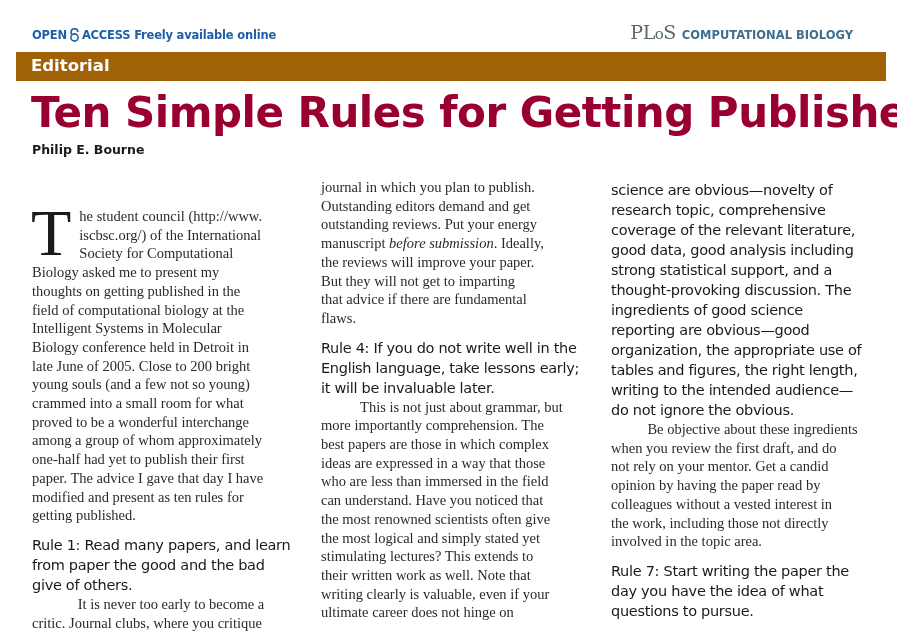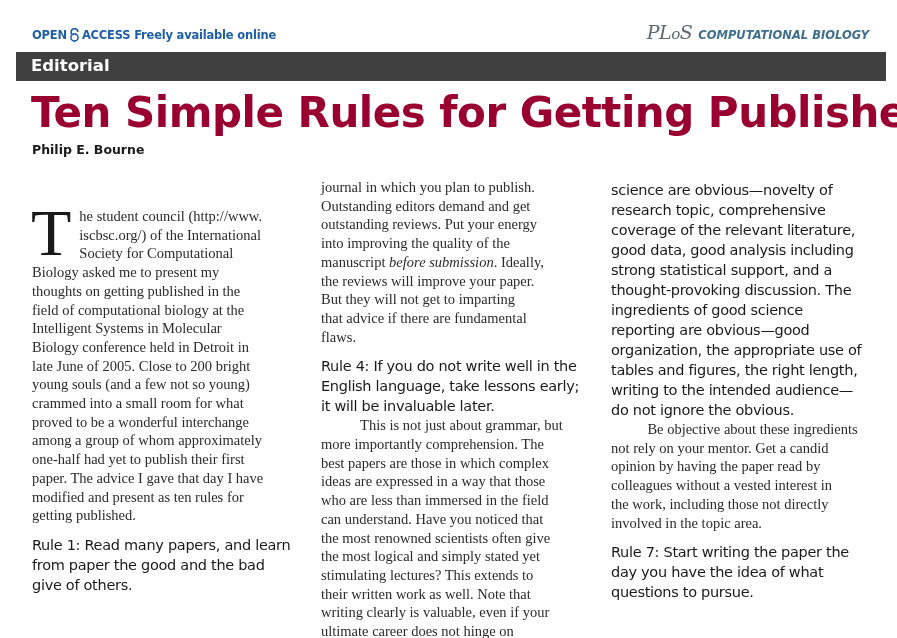--- a/index.html
+++ b/index.html
@@ -1,25 +1,25 @@
 <!DOCTYPE html>
 <html><head>
 <meta charset="utf-8">
 <style>
   html, body { margin: 0; padding: 0; background: #ffffff; }
   body { width: 897px; height: 638px; overflow: hidden; position: relative; }
   .top-header { position: absolute; left: 0; top: 0; width: 897px; height: 50px; }
   .oa { position: absolute; left: 32px; top: 28px; font-family: "DejaVu Sans", sans-serif; font-weight: bold; font-size: 11.5px; color: #1f5fa8; letter-spacing: -0.2px; white-space: nowrap; }
   .oa .lock { display: inline-block; width: 11px; height: 14px; vertical-align: -3px; margin: 0 2px; }
   .oa .free { }
-  .journal { position: absolute; right: 28px; top: 21px; white-space: nowrap; font-style: italic; }
+  .journal { position: absolute; right: 44px; top: 21px; white-space: nowrap; }
   .journal .plos { font-family: "DejaVu Serif", serif; font-size: 19px; color: #5a6a6a; letter-spacing: -0.5px; }
   .journal .plos .o { font-size: 15px; }
   .journal .cb { font-family: "DejaVu Sans", sans-serif; font-weight: bold; font-size: 11.5px; color: #3f6f8c; letter-spacing: 0px; margin-left: 2px; }
-  .banner { position: absolute; left: 16px; top: 52px; width: 870px; height: 29px; background: #404040; }
+  .banner { position: absolute; left: 16px; top: 52px; width: 870px; height: 29px; background: #a16207; }
   .banner span { position: absolute; left: 15px; top: 4px; font-family: "DejaVu Sans", sans-serif; font-weight: bold; font-size: 16.5px; color: #ffffff; }
   .title { position: absolute; left: 31px; top: 88px; font-family: "DejaVu Sans", sans-serif; font-weight: bold; font-size: 42px; color: #990030; letter-spacing: -0.5px; white-space: nowrap; }
   .author { position: absolute; left: 32px; top: 142px; font-family: "DejaVu Sans", sans-serif; font-weight: bold; font-size: 12.5px; color: #1a1a1a; }
   .col { position: absolute; font-family: "DejaVu Serif", "Liberation Serif", serif; font-size: 13px; color: #2a2a2a; line-height: 18.7px; }
   .col1 { left: 32px; top: 207px; width: 265px; }
   .col2 { left: 321px; top: 178px; width: 268px; }
   .col3 { left: 611px; top: 180px; width: 270px; }
   .line { display: block; white-space: nowrap; }
   .body-line { font-family: "Liberation Serif", serif; font-size: 14.5px; line-height: 18.7px; }
   .head { font-family: "DejaVu Sans", sans-serif; font-size: 14.5px; line-height: 20px; color: #1a1a1a; white-space: nowrap; display: block; letter-spacing: -0.3px; }
@@ -73,28 +73,31 @@
     <span class="line body-line">paper. The advice I gave that day I have</span>
     <span class="line body-line">modified and present as ten rules for</span>
     <span class="line body-line">getting published.</span>
   </div>
   <div class="gap"></div>
   <div>
     <span class="head">Rule 1: Read many papers, and learn</span>
     <span class="head">from paper the good and the bad</span>
     <span class="head">give of others.</span>
   </div>
+  <div>
+    <span class="line body-line indent">It is never too early to become a</span>
+    <span class="line body-line">critic. Journal clubs, where you critique</span>
+  </div>
 </div>
 
 <div class="col col2">
   <div>
     <span class="line body-line">journal in which you plan to publish.</span>
     <span class="line body-line">Outstanding editors demand and get</span>
     <span class="line body-line">outstanding reviews. Put your energy</span>
-    <span class="line body-line">into improving the quality of the</span>
     <span class="line body-line"><span>manuscript </span><em>before submission</em><span>. Ideally,</span></span>
     <span class="line body-line">the reviews will improve your paper.</span>
     <span class="line body-line">But they will not get to imparting</span>
     <span class="line body-line">that advice if there are fundamental</span>
     <span class="line body-line">flaws.</span>
   </div>
   <div class="gap"></div>
   <div>
     <span class="head">Rule 4: If you do not write well in the</span>
     <span class="head">English language, take lessons early;</span>
@@ -126,20 +129,21 @@
     <span class="head">thought-provoking discussion. The</span>
     <span class="head">ingredients of good science</span>
     <span class="head">reporting are obvious—good</span>
     <span class="head">organization, the appropriate use of</span>
     <span class="head">tables and figures, the right length,</span>
     <span class="head">writing to the intended audience—</span>
     <span class="head">do not ignore the obvious.</span>
   </div>
   <div>
     <span class="line body-line indent">Be objective about these ingredients</span>
+    <span class="line body-line">when you review the first draft, and do</span>
     <span class="line body-line">not rely on your mentor. Get a candid</span>
     <span class="line body-line">opinion by having the paper read by</span>
     <span class="line body-line">colleagues without a vested interest in</span>
     <span class="line body-line">the work, including those not directly</span>
     <span class="line body-line">involved in the topic area.</span>
   </div>
   <div class="gap"></div>
   <div>
     <span class="head">Rule 7: Start writing the paper the</span>
     <span class="head">day you have the idea of what</span>

